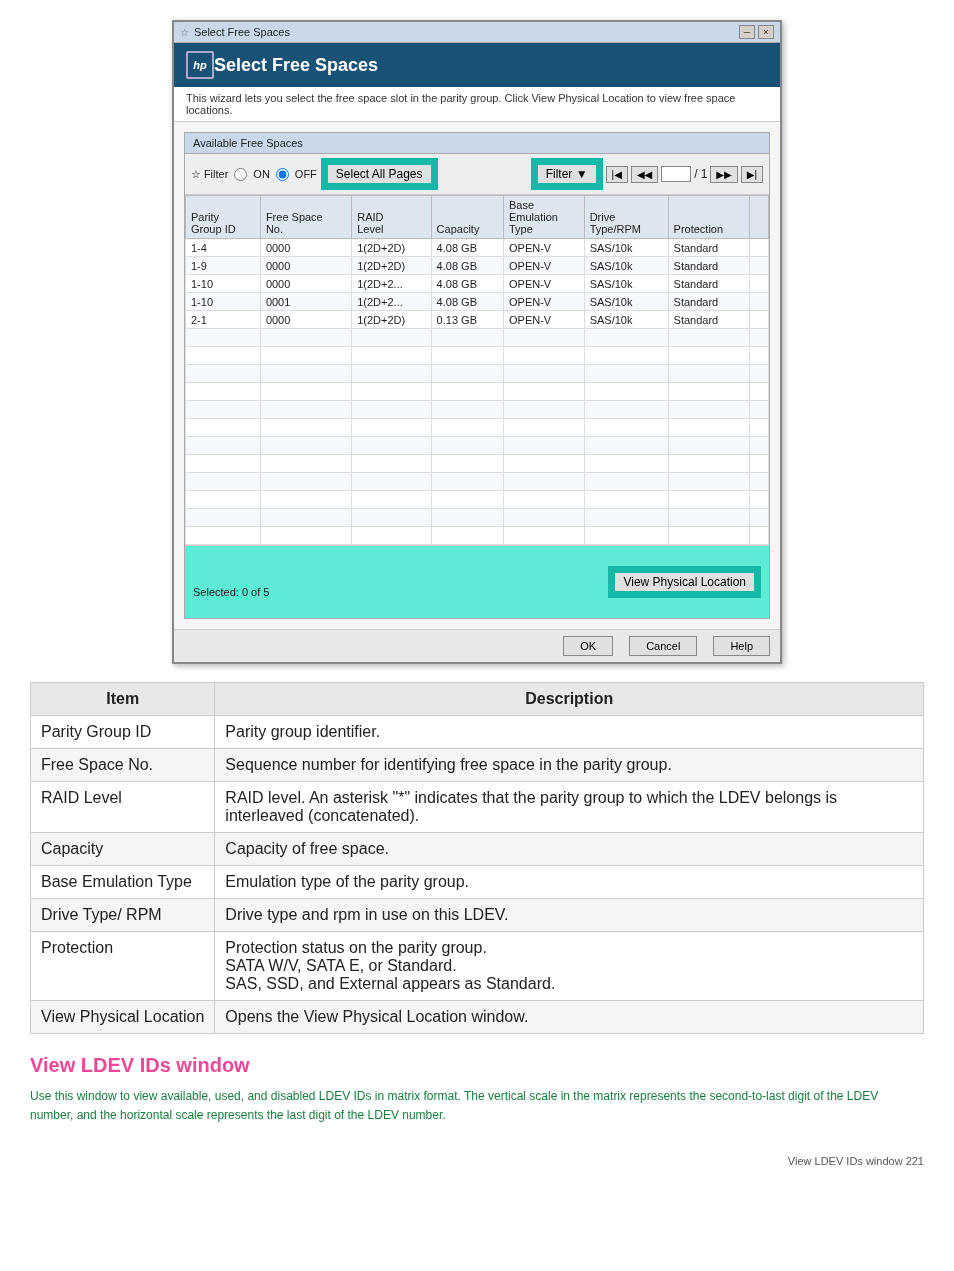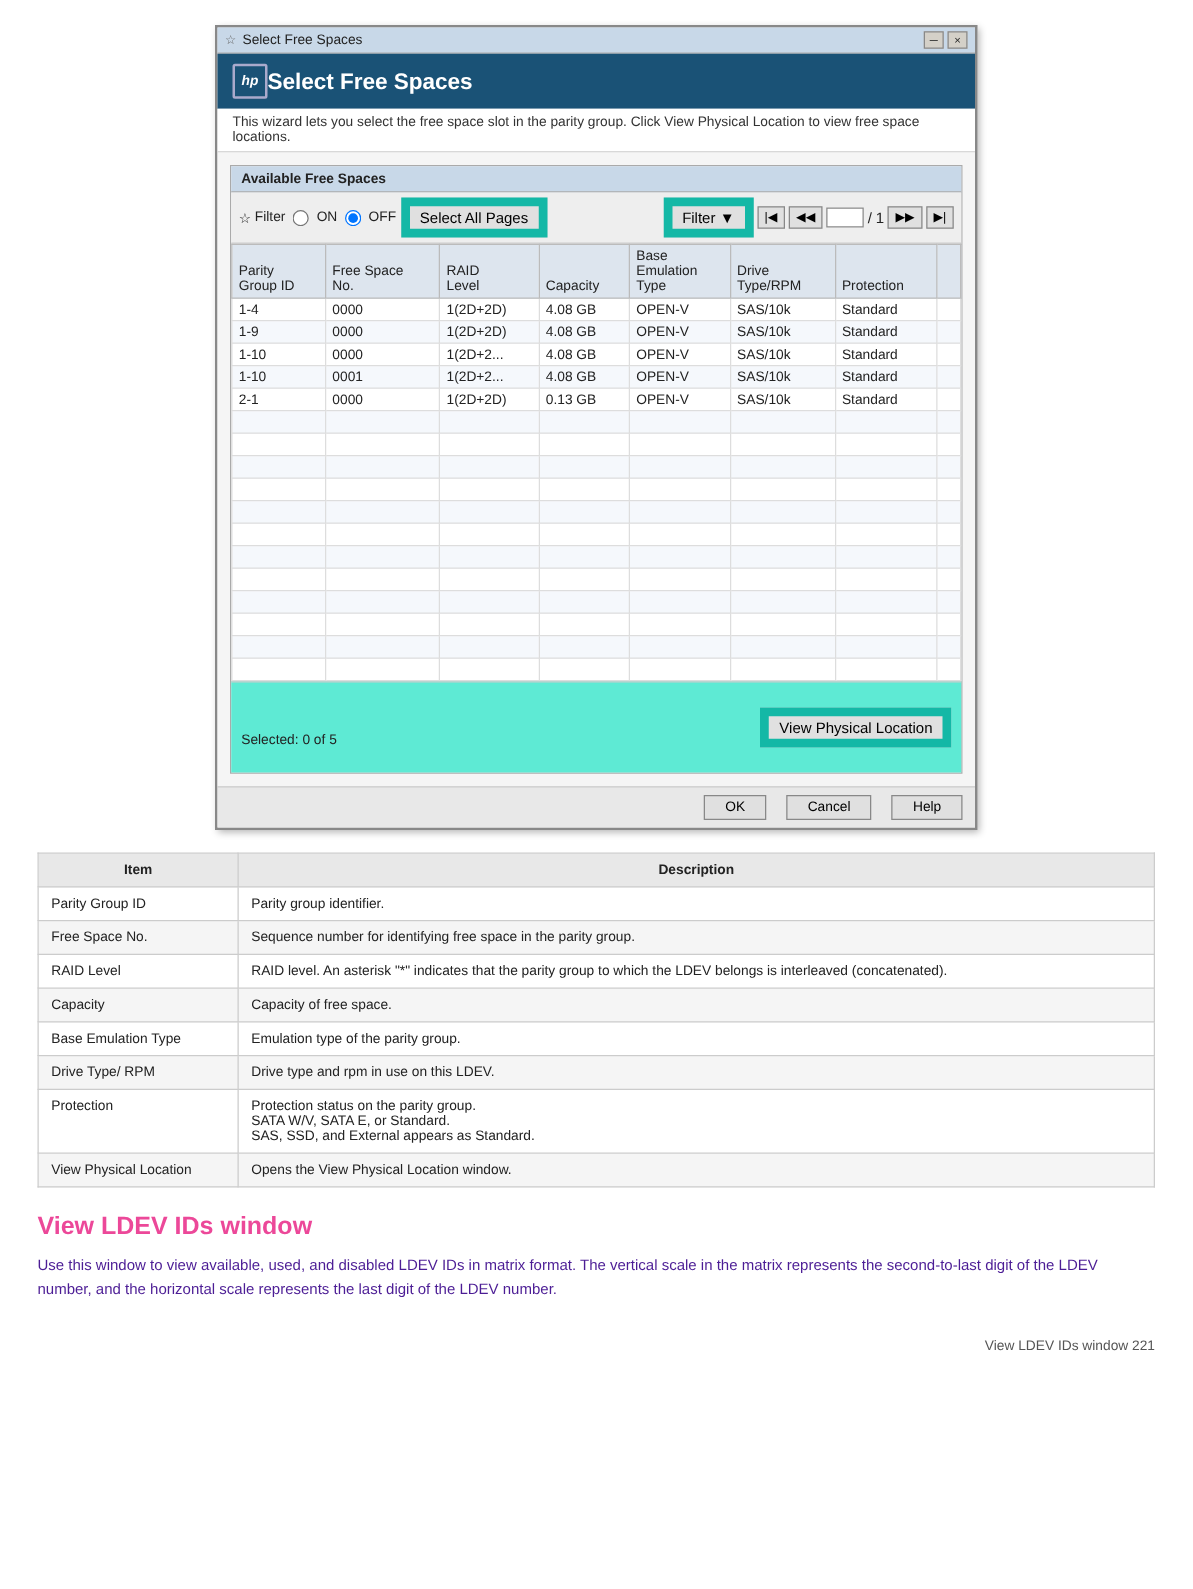--- a/index.html
+++ b/index.html
@@ -104,21 +104,21 @@
 
     
     .panel {
       border: 1px solid #aaa;
       background: #fff;
     }
     .panel-title {
       background: #c8d8e8;
       padding: 4px 8px;
       font-size: 11px;
-      font-weight: bold;
+      font-weight: normal;
       color: #222;
       border-bottom: 1px solid #aaa;
     }
 
     
     .toolbar {
       display: flex;
       align-items: center;
       gap: 4px;
       padding: 4px 6px;
@@ -226,21 +226,21 @@
 
     
     .desc-table {
       width: 100%;
       border-collapse: collapse;
       margin-bottom: 20px;
     }
     .desc-table th, .desc-table td {
       border: 1px solid #ccc;
       padding: 7px 10px;
-      font-size: 11px;
+      font-size: 16px;
       vertical-align: top;
     }
     .desc-table thead th {
       background: #e8e8e8;
       font-weight: bold;
     }
     .desc-table td:first-child {
       width: 160px;
       font-weight: normal;
       white-space: nowrap;
@@ -254,21 +254,21 @@
 
     
     .section-heading {
       color: #ec4899;
       font-size: 20px;
       font-weight: bold;
       margin-bottom: 10px;
     }
     .section-body {
       font-size: 12px;
-      color: #4c1d95;
+      color: #15803d;
       line-height: 1.6;
     }
 
     
     .page-number {
       text-align: right;
       font-size: 11px;
       color: #555;
       margin-top: 30px;
     }

